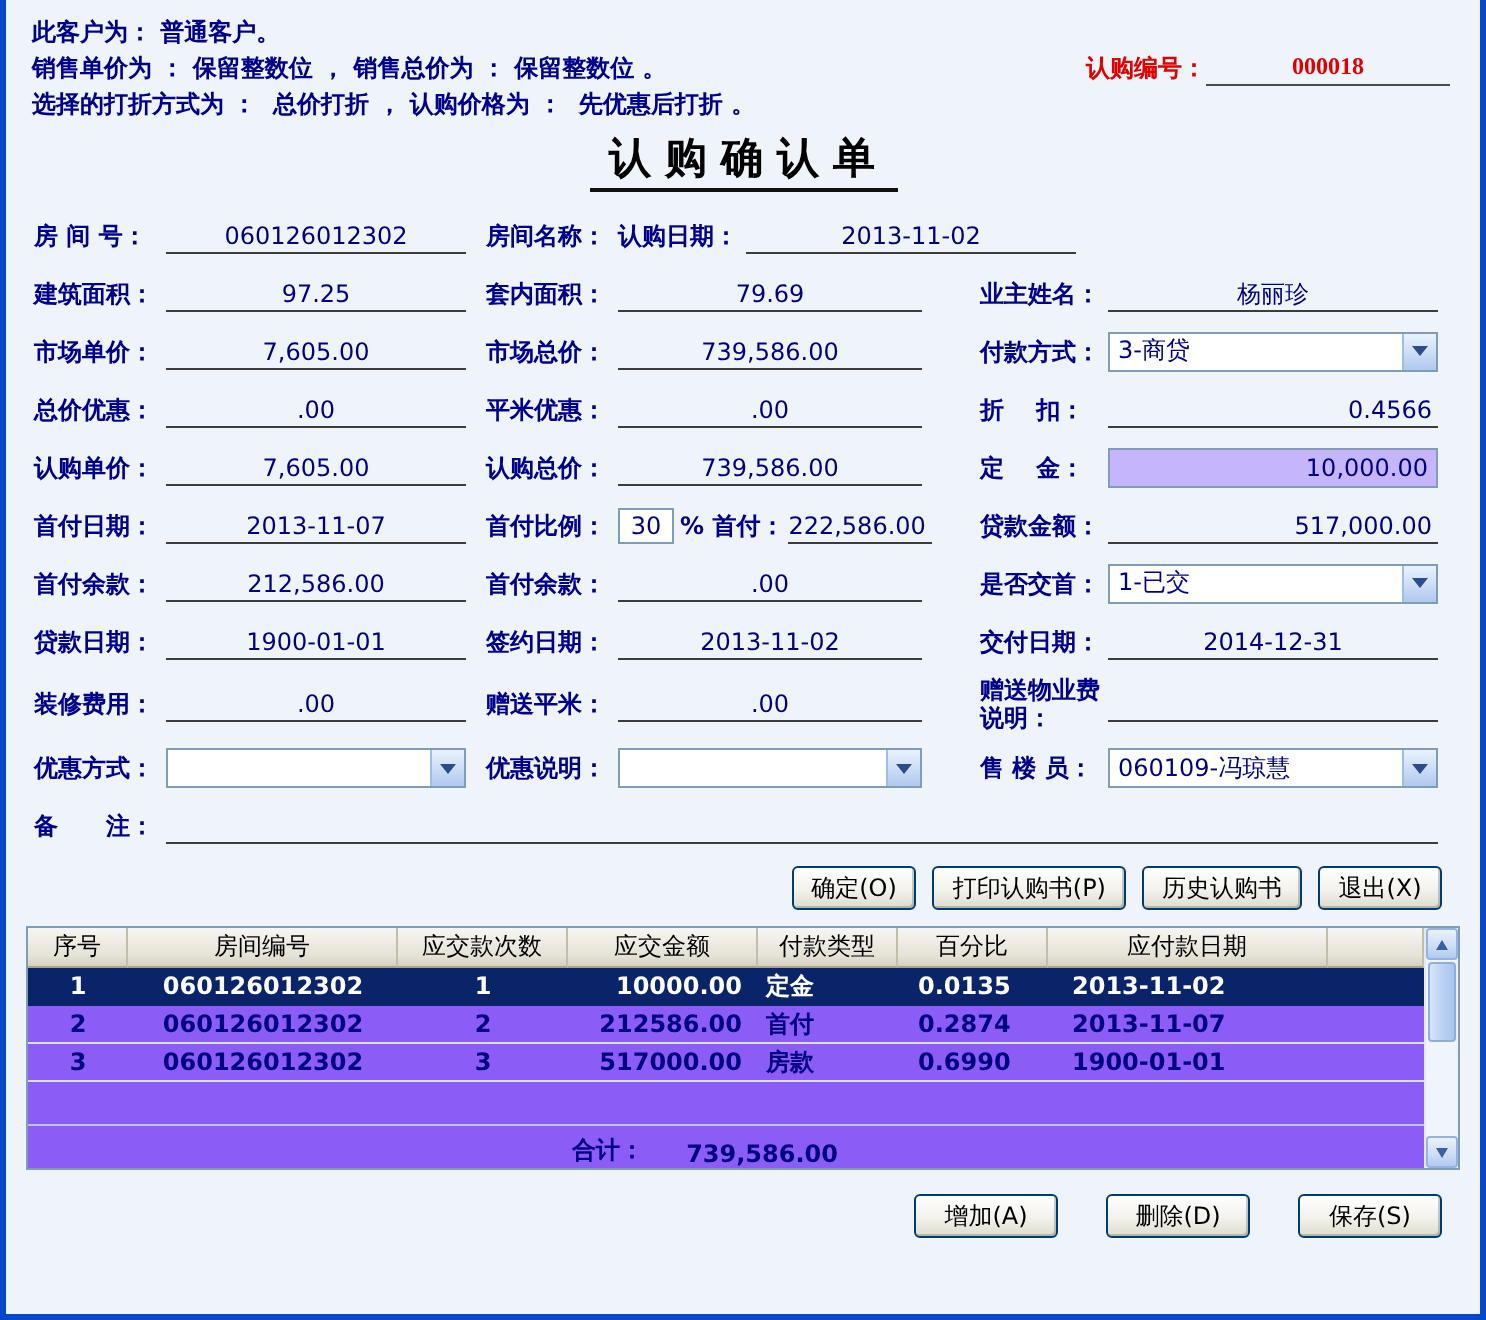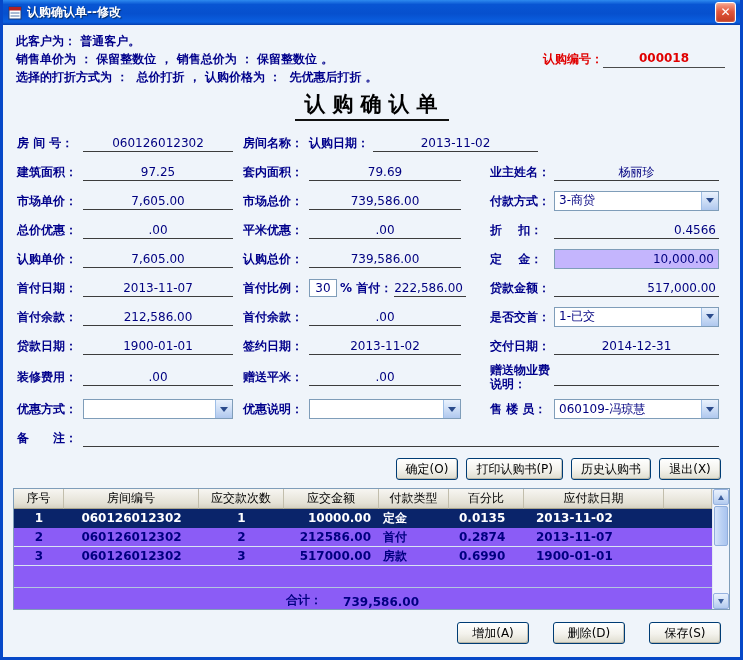--- a/index.html
+++ b/index.html
@@ -26,21 +26,21 @@
     background:linear-gradient(180deg,#F6A68F 0%,#E2573C 45%,#C23A20 100%);
     color:#fff; font-weight:700; font-size:12px; line-height:19px; text-align:center;
     box-shadow:inset 0 0 2px rgba(255,255,255,.6); cursor:default;
   }
 
   
   .notices { padding:7px 13px 0 13px; color:#00008B; font-weight:700; }
   .nline { height:18px; line-height:18px; white-space:pre; }
   .nline2 { display:flex; align-items:flex-end; }
   .nline2 .left { flex:1; }
-  .orderno { display:flex; align-items:flex-end; margin-right:2px; }
+  .orderno { display:flex; align-items:flex-end; margin-right:2px;font-family:Liberation Serif, serif; }
   .orderno .olabel { color:#E00000; line-height:18px; white-space:pre; }
   .orderno .oval { width:122px; border-bottom:1px solid #4a4a4a; text-align:center;
     color:#E00000; line-height:17px; }
 
   
   .ftitle-wrap { text-align:center; margin-top:4px; height:38px; }
   .ftitle { display:inline-block; font-size:21px; font-weight:700; letter-spacing:7px;
     color:#000; border-bottom:2px solid #111; padding:0 4px 1px 10px; }
 
   
@@ -134,32 +134,20 @@
   .strack { flex:1; position:relative; }
   .sthumb { position:absolute; top:1px; left:1px; width:14px; height:40px;
     background:linear-gradient(90deg,#D7E5FA 0%,#BCD2F4 50%,#A9C4EF 100%);
     border:1px solid #90AEDC; border-radius:2px; }
 </style>
 </head>
 <body>
 
 <div class="window">
 
-  <div class="titlebar">
-    <span class="app-icon">
-      <svg width="14" height="14" viewBox="0 0 14 14">
-        <rect x="1" y="1" width="12" height="12" fill="#FFFFFF" stroke="#1C3D7A"></rect>
-        <rect x="1" y="1" width="12" height="3.5" fill="#B22222"></rect>
-        <line x1="2.5" y1="7" x2="11.5" y2="7" stroke="#5577AA"></line>
-        <line x1="2.5" y1="10" x2="11.5" y2="10" stroke="#5577AA"></line>
-      </svg>
-    </span>
-    <span class="title-text">认购确认单--修改</span>
-    <div class="close-btn">✕</div>
-  </div>
 
   <div class="notices">
     <div class="nline">此客户为： 普通客户。</div>
     <div class="nline nline2">
       <span class="left">销售单价为 ： 保留整数位 ， 销售总价为 ： 保留整数位 。</span>
       <span class="orderno">
         <span class="olabel">认购编号：</span>
         <span class="oval">000018</span>
       </span>
     </div>

